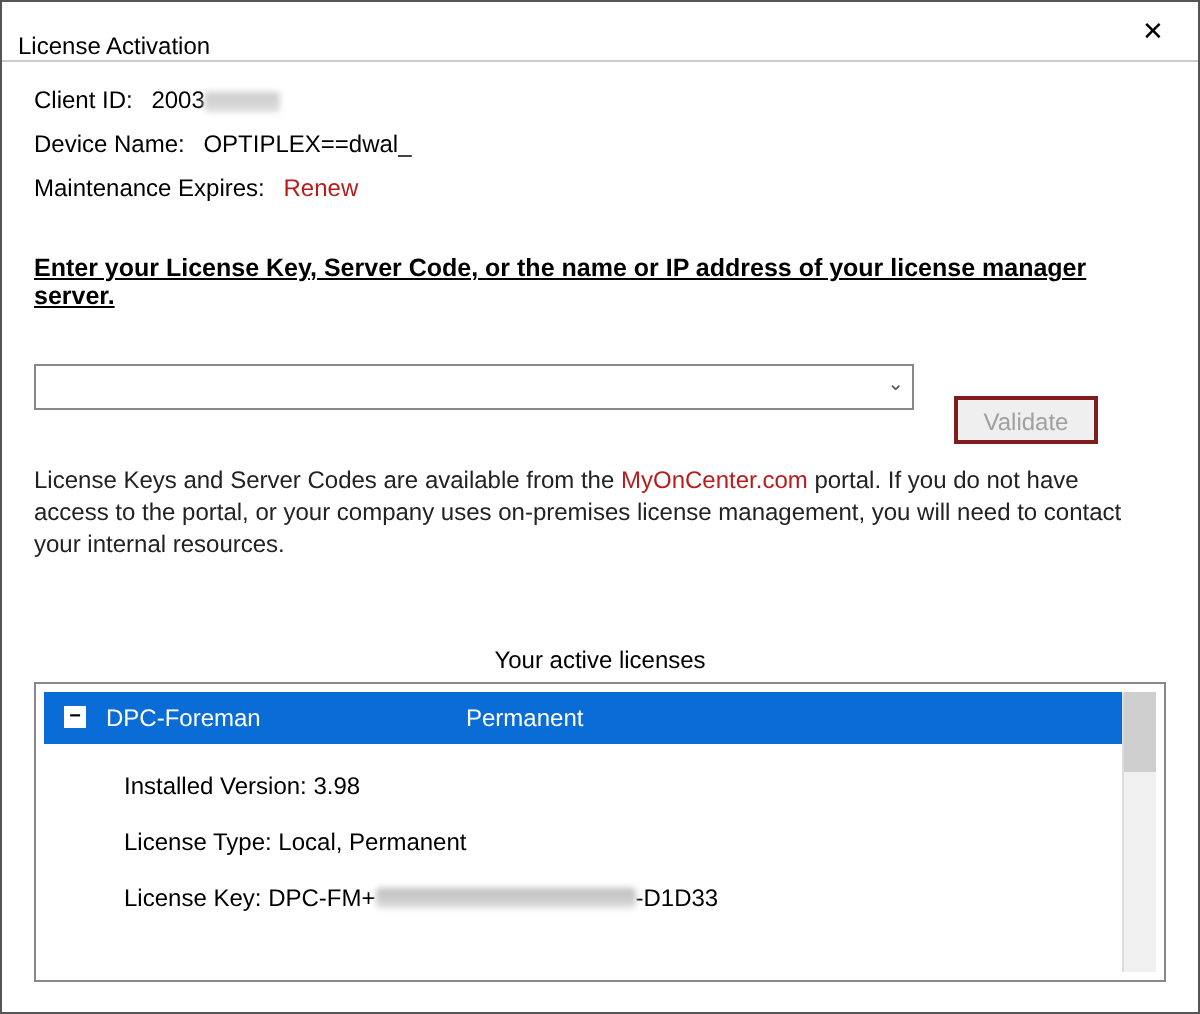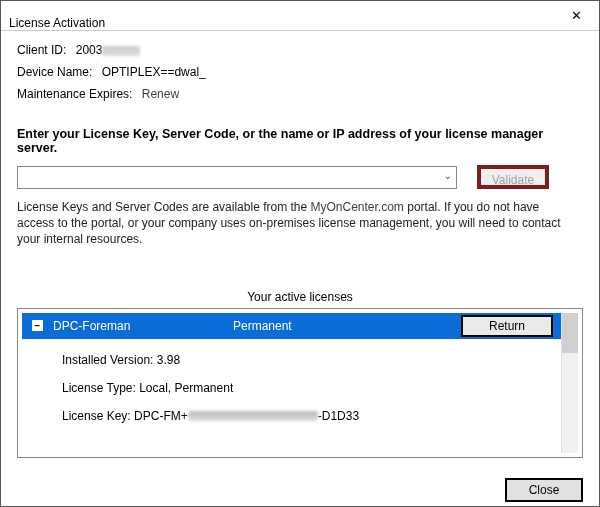--- a/index.html
+++ b/index.html
@@ -46,51 +46,53 @@
     border-radius:2px;
   }
   .redact2 {
     display:inline-block;
     width: 130px; height: 10px;
     background: linear-gradient(#bbb,#ddd);
     filter: blur(1.5px);
     vertical-align: middle;
     border-radius:2px;
   }
-  .link { color: #404040; cursor: pointer; }
+  .link { color: #b91c1c; cursor: pointer; }
   .instruction {
     margin-top: 26px;
     font-weight: bold;
     font-size: 12.5px;
+    text-decoration: underline;
   }
   .input-row {
     margin-top: 10px;
     display: flex;
     align-items: center;
     gap: 20px;
   }
   .combo {
     flex: 0 0 440px;
     height: 23px;
     border: 1px solid #888;
     position: relative;
     background:#fff;
   }
   .combo .chev {
     position:absolute; right:4px; top:3px;
     font-size:10px; color:#555;
   }
   .validate-btn {
     width: 72px; height: 24px;
-    border: 4px solid #7f1d1d;
+    border: 2px solid #7f1d1d;
     background: #efefef;
     color: #a0a0a0;
     font-size: 12px;
     text-align:center;
     line-height:22px;
+    margin-top:33px;
   }
   .helptext {
     margin-top: 10px;
     font-size: 12px;
     line-height: 1.35;
     color: #222;
     max-width: 560px;
   }
   .section-label {
     margin-top: 42px;
@@ -221,21 +223,20 @@
   <div class="licenses-box">
     <div class="licenses-inner">
       <div class="scrolltrack">
         <div class="scrollthumb"></div>
       </div>
 
       <div class="sel-row">
         <span class="expander">−</span>
         <span class="sel-name">DPC-Foreman</span>
         <span class="sel-status">Permanent</span>
-        <div class="return-btn">Return</div>
       </div>
 
       <div class="detail-line">
         <span>Installed Version:</span>
         <span>3.98</span>
       </div>
       <div class="detail-line">
         <span>License Type:</span>
         <span>Local, Permanent</span>
       </div>

